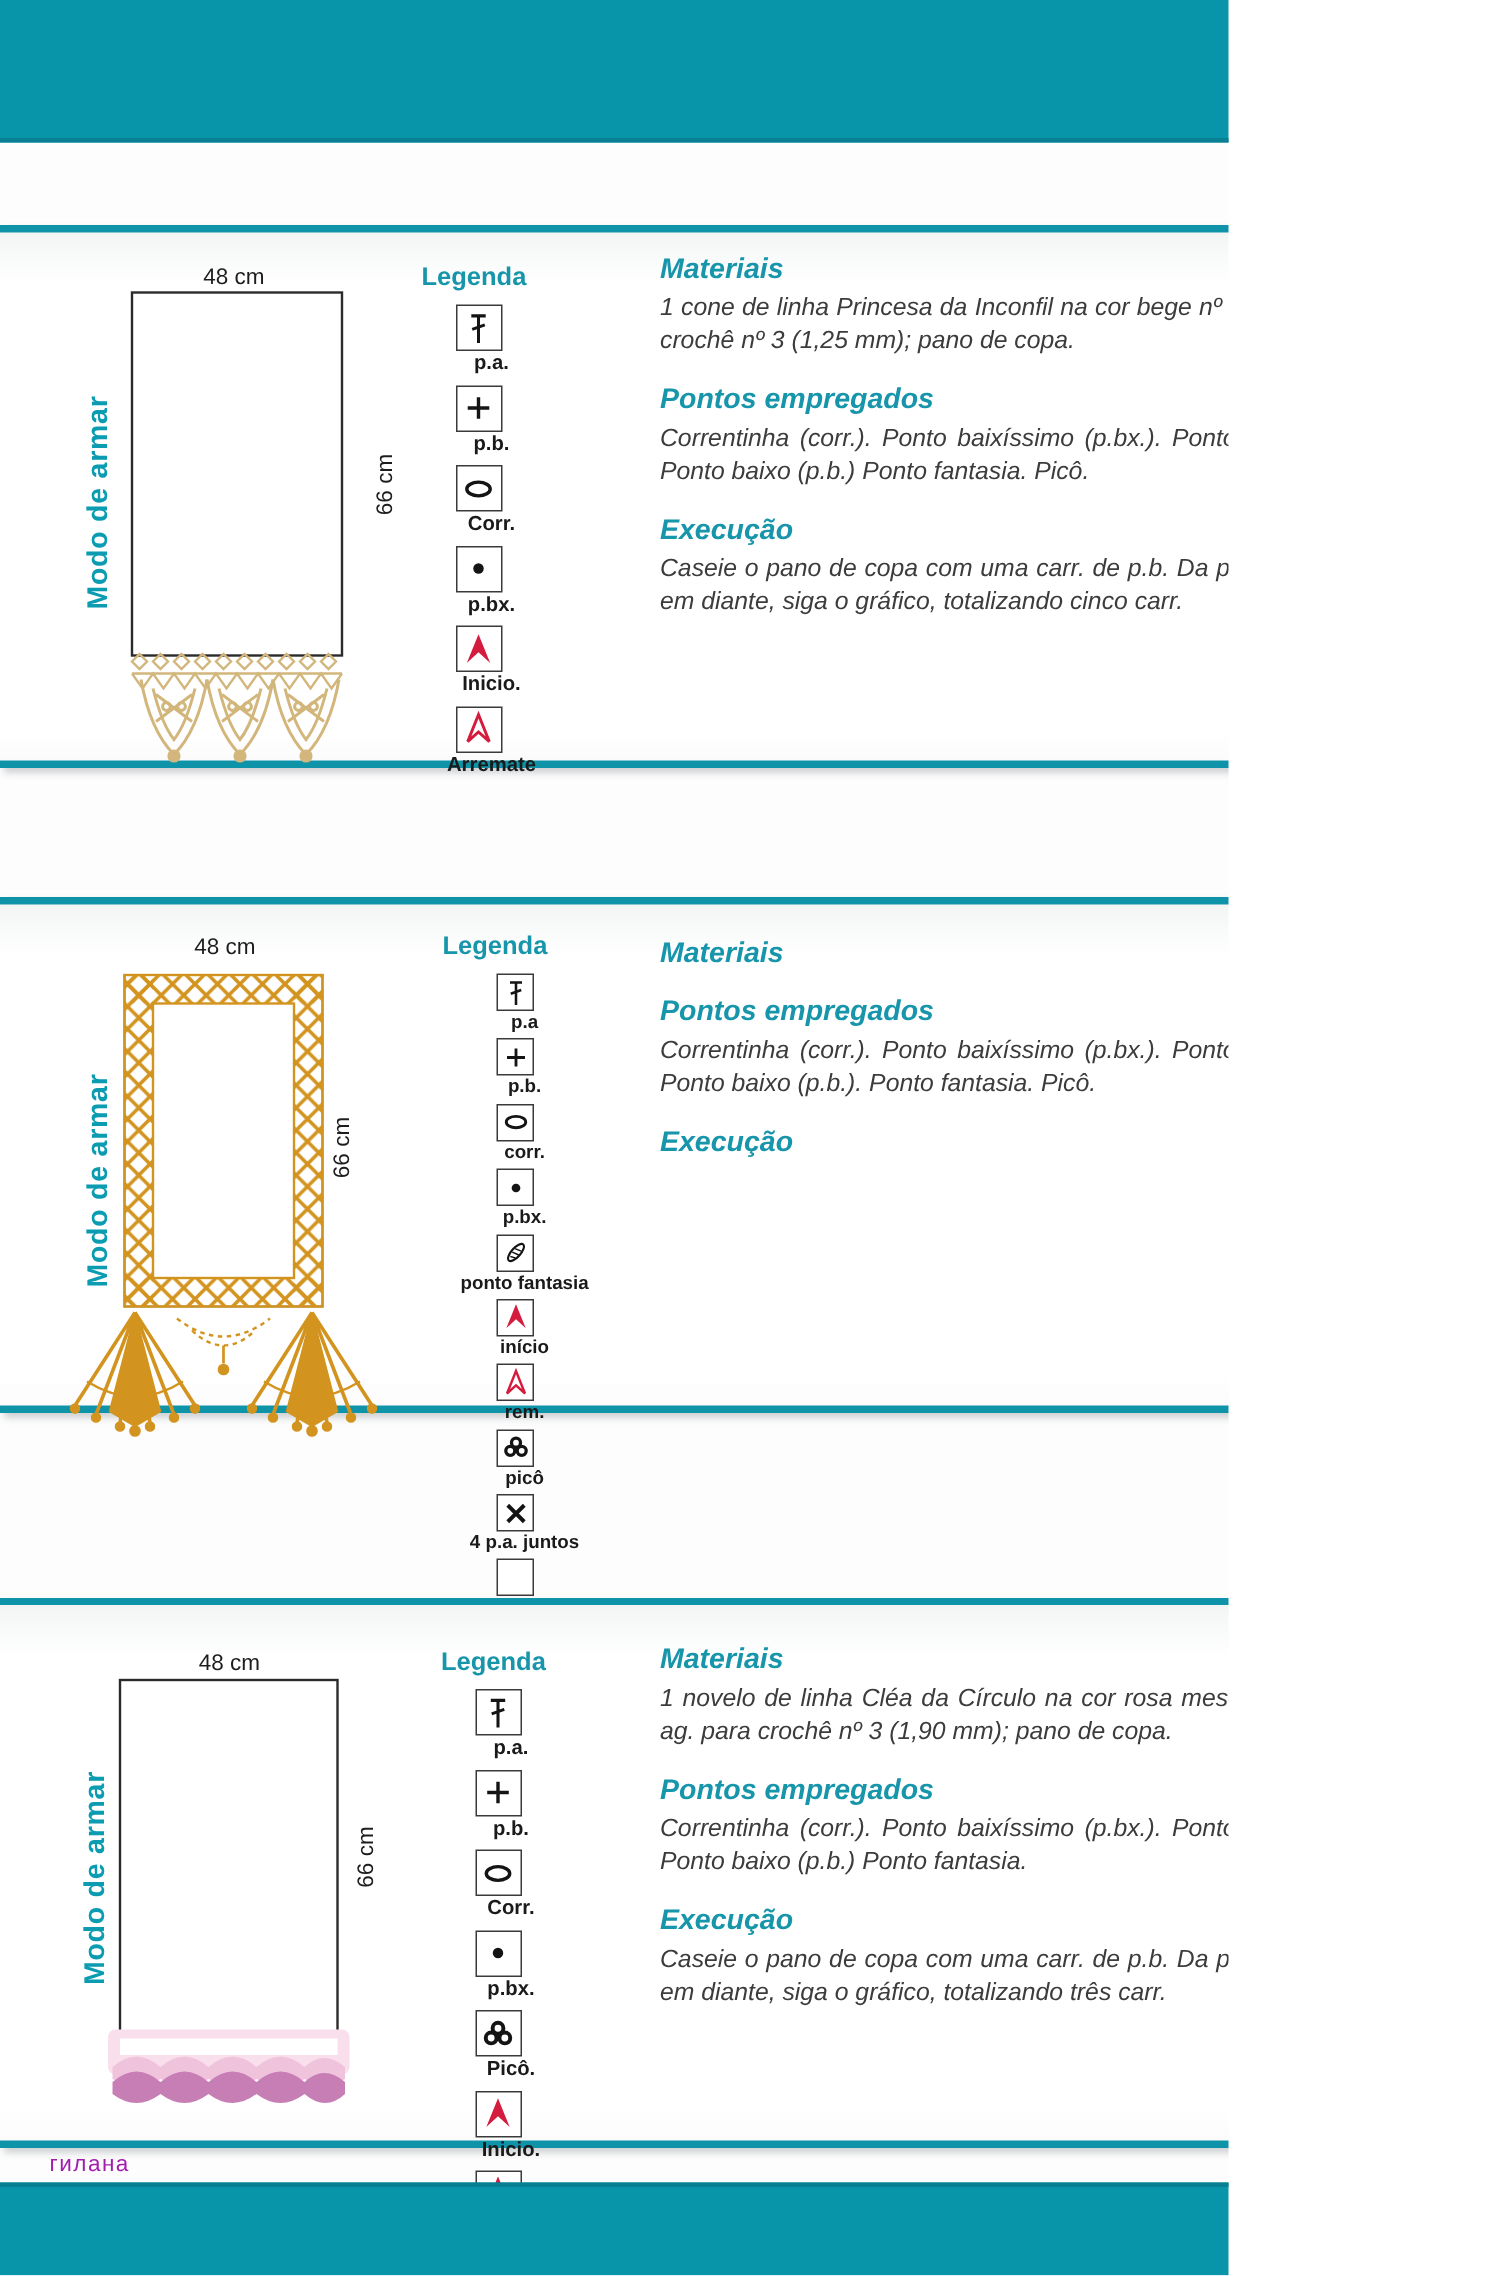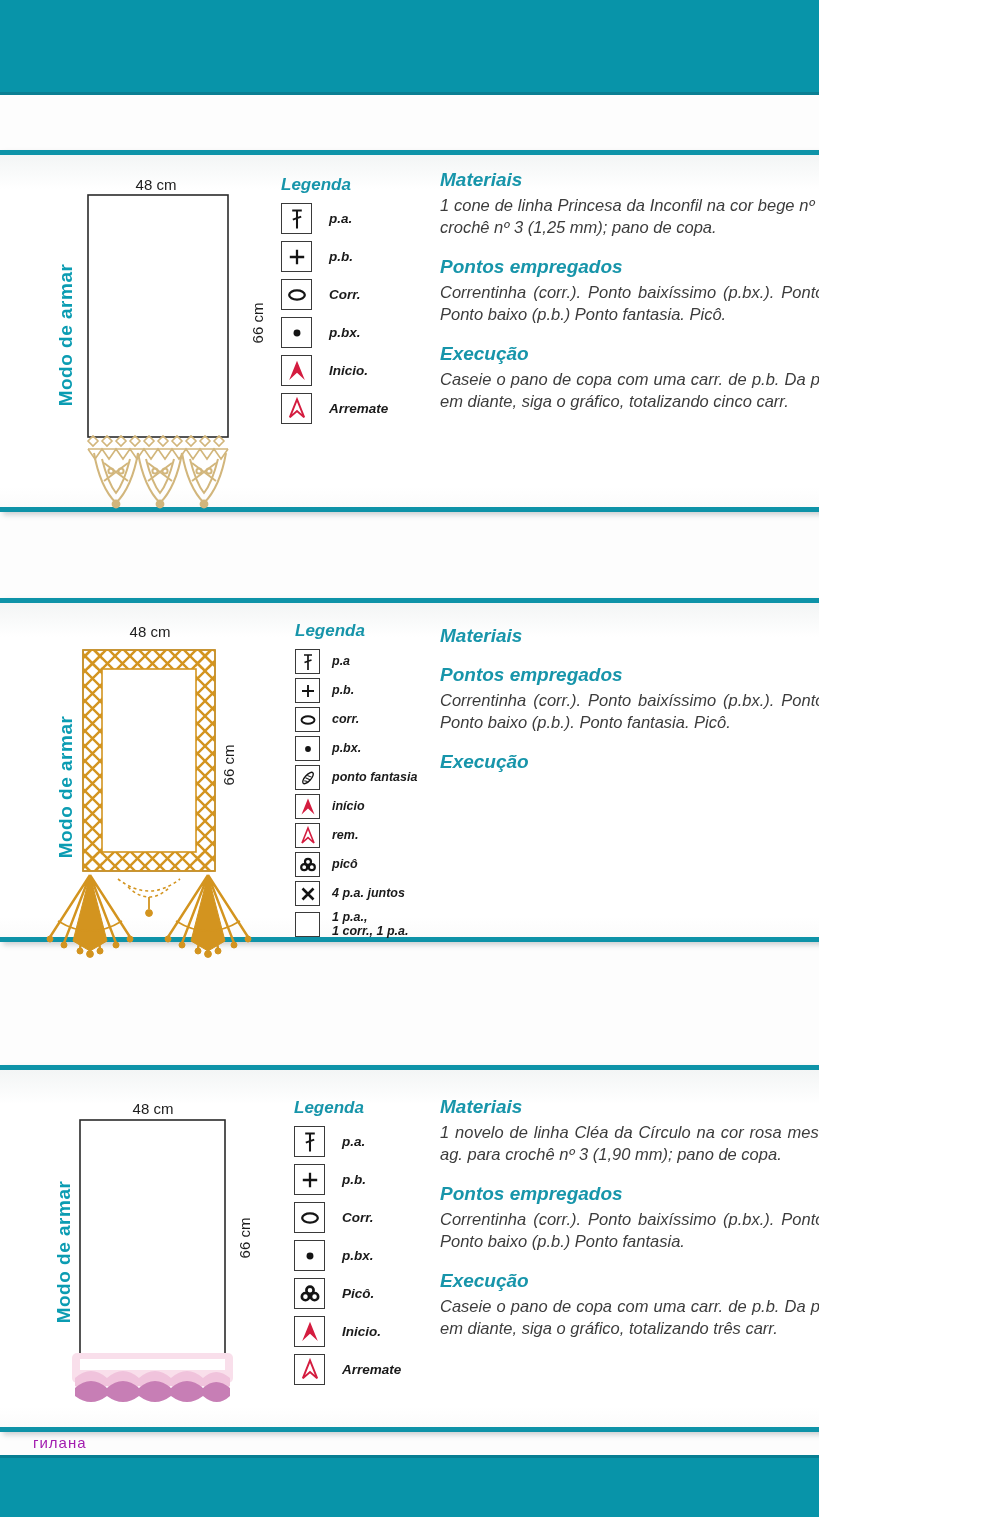--- a/index.html
+++ b/index.html
@@ -44,33 +44,33 @@
   .rot-label {
     position:absolute; transform: translate(-50%,-50%) rotate(-90deg);
     white-space:nowrap;
   }
   .dim-h { font-size:15px; color:#1d1d1d; }
   .modo {
     font-size:19px; font-weight:bold; color:#0b9cb2; letter-spacing:0.5px;
   }
   .diagram-svg { position:absolute; }
 
-  .legend { position:absolute;font-style:italic; }
+  .legend { position:absolute; }
   .legend h3 { margin:0 0 8px 0; font-size:17px; font-weight:bold; color:#1795aa; }
   .legend-item { display:flex; align-items:center; }
   .sym-box {
     flex:none; border:1.6px solid #3a3a3a; background:#ffffff;
     display:flex; align-items:center; justify-content:center; color:#141414;
   }
   .sym-box svg { display:block; }
   .legend-label { font-weight:bold; color:#1a1a1a; white-space:pre-line; line-height:1.15; }
-  .lg-big .legend-item { margin-bottom:7px; }
+  .lg-big .legend-item { margin-bottom:7px;flex-direction:column; }
   .lg-big .sym-box { width:31px; height:31px; }
   .lg-big .legend-label { font-size:13.5px; margin-left:17px; }
-  .lg-sm .legend-item { margin-bottom:4px; }
+  .lg-sm .legend-item { margin-bottom:4px;flex-direction:column; }
   .lg-sm .sym-box { width:25px; height:25px; }
   .lg-sm .legend-label { font-size:12.5px; margin-left:12px; }
 
   .content { position:absolute; left:440px; width:468px; }
   .content h2 { margin:0 0 3px 0; font-size:19px; font-weight:bold; color:#1795aa; }
   .content p { margin:0; font-size:16.5px; line-height:1.36; color:#3c3c3c; text-align:justify; }
   .content .sec { margin-bottom:17px;font-style:italic; }
   .content .sec:last-child { margin-bottom:0; }
 </style>
 </head>

